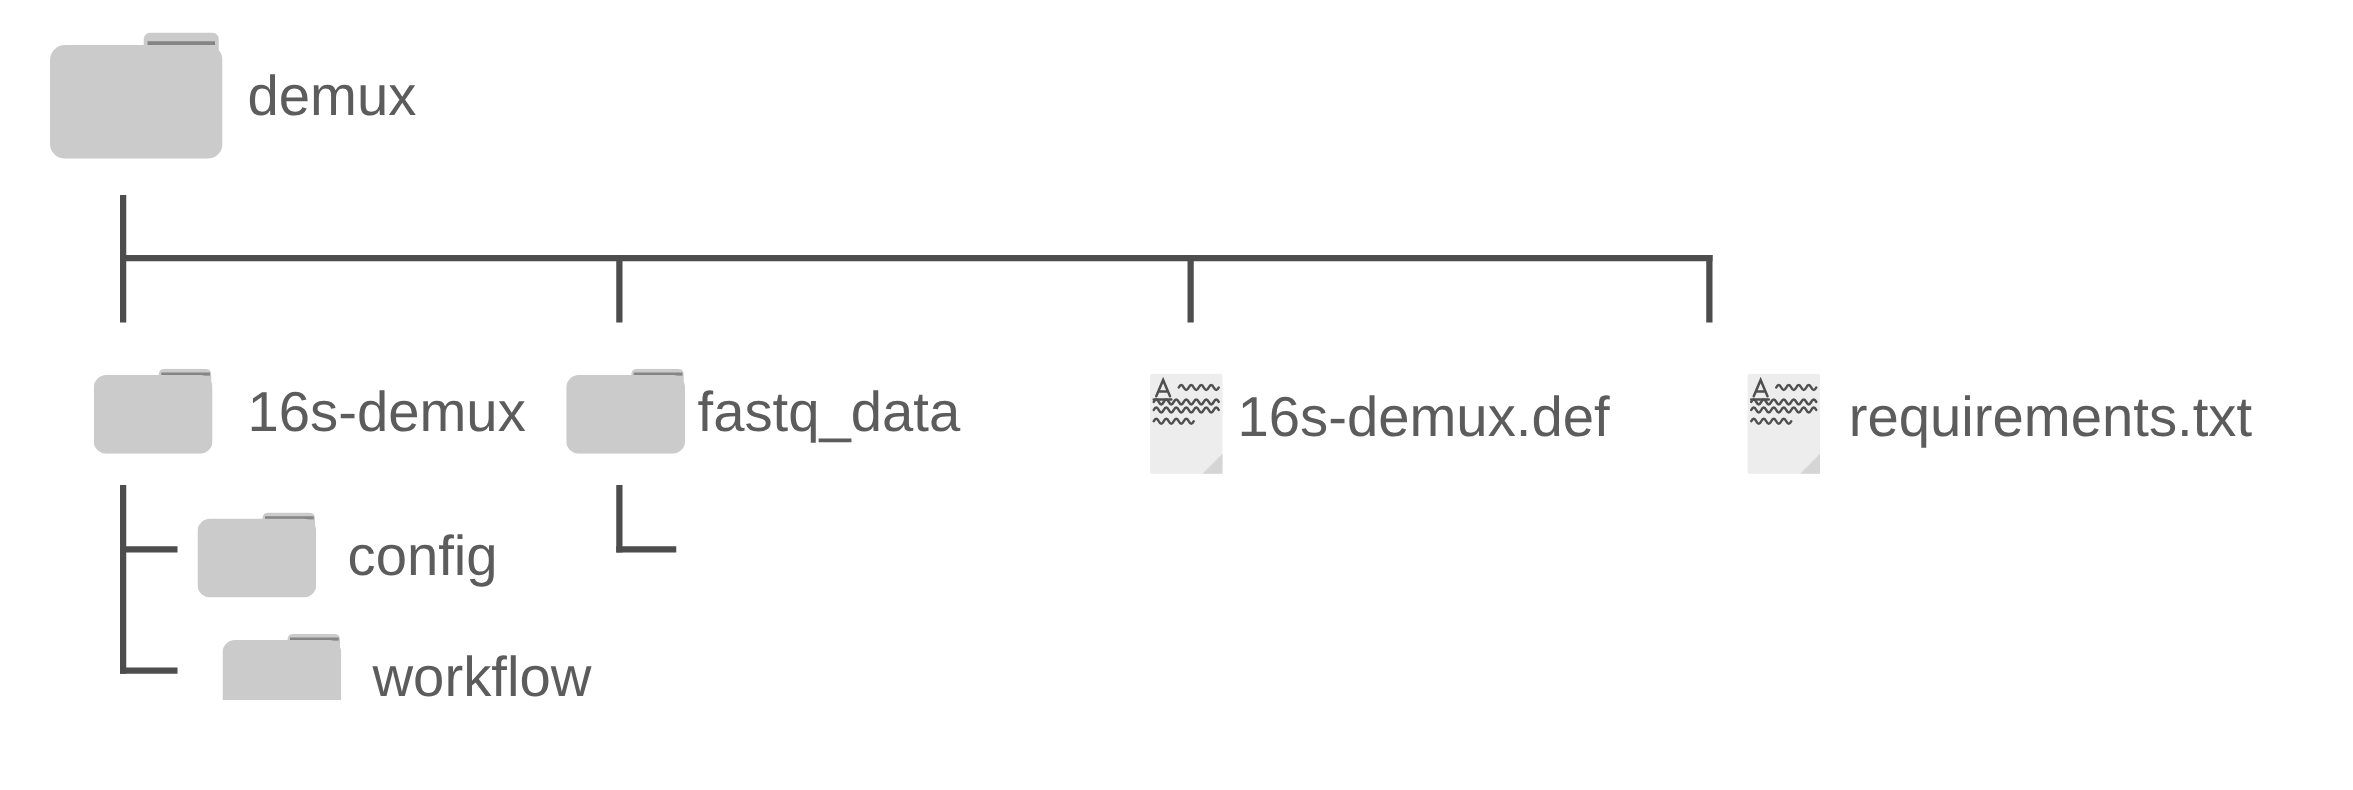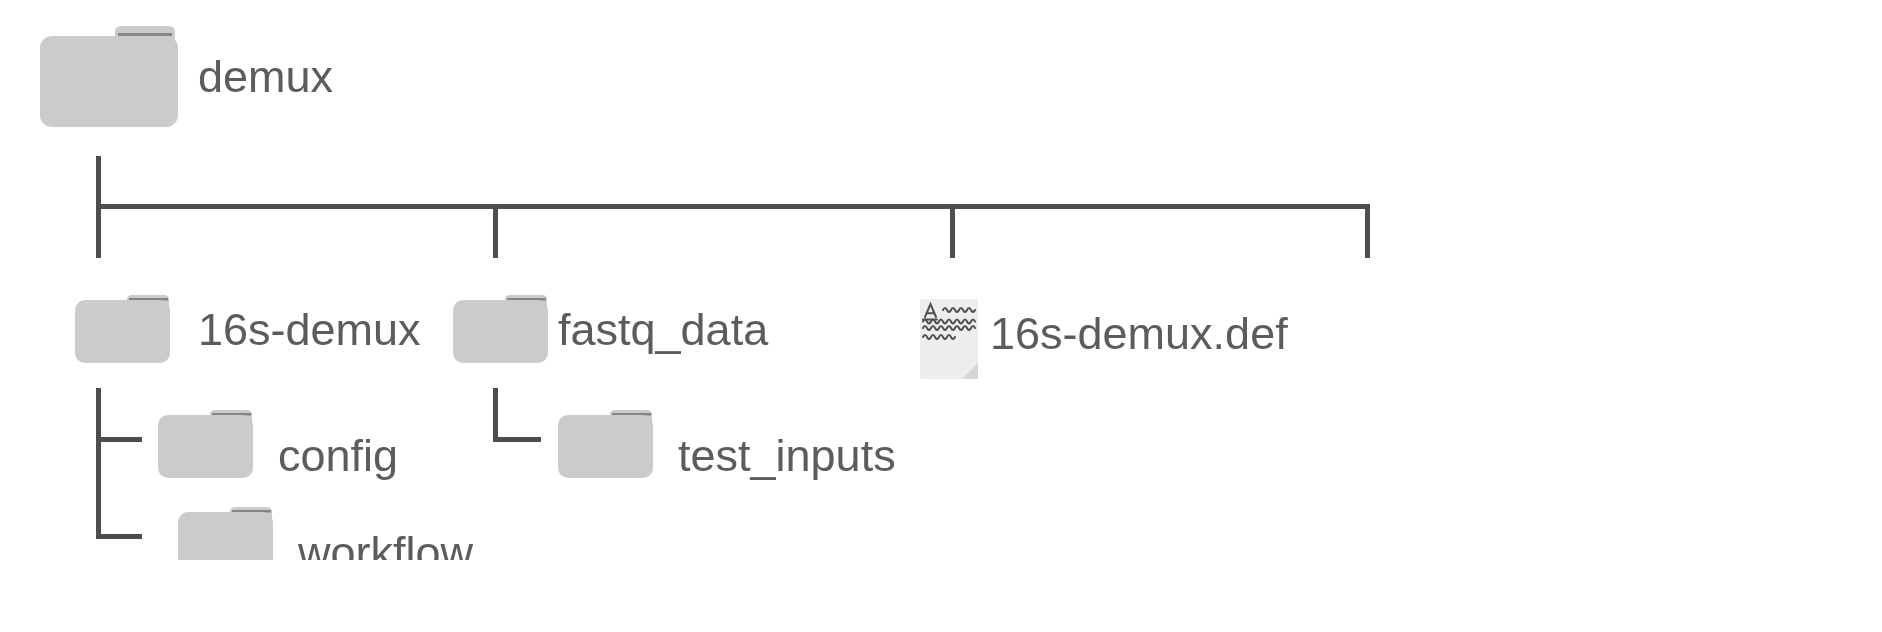--- a/index.html
+++ b/index.html
@@ -28,21 +28,21 @@
   }
   .node.file .label { position: relative; top: -6px; }
   .icon { display: block; line-height: 0; }
   .icon svg { display: block; }
   .line {
     position: absolute;
     background: var(--line, #4d4d4d);
   }
   
   .g20 { gap: 20px; } .g22 { gap: 10px; } .g23 { gap: 10px; }
-  .g25 { gap: 25px; align-items: flex-end; } .g28 { gap: 28px; }
+  .g25 { gap: 25px; } .g28 { gap: 28px; }
 </style>
 </head>
 <body>
 
 <div class="canvas">
 
   <div class="line" style="left:96px;  top:156px; width:5px;    height:49px;"></div>
   <div class="line" style="left:96px;  top:204px; width:1274px; height:5px;"></div>
   <div class="line" style="left:96px;  top:204px; width:5px;    height:54px;"></div>
   <div class="line" style="left:493px; top:204px; width:5px;    height:54px;"></div>
@@ -98,20 +98,37 @@
           <path d="M25 12 q2 -4 4 0 t4 0 t4 0 t4 0 t4 0 t4 0 t4 0 t4 0"></path>
           <path d="M5 23.5 q2 -4 4 0 t4 0 t4 0 t4 0 t4 0 t4 0 t4 0 t4 0 t4 0 t4 0 t4 0 t4 0 t4 0"></path>
           <path d="M5 30 q2 -4 4 0 t4 0 t4 0 t4 0 t4 0 t4 0 t4 0 t4 0 t4 0 t4 0 t4 0 t4 0 t4 0"></path>
           <path d="M5 39 q2 -4 4 0 t4 0 t4 0 t4 0 t4 0 t4 0 t4 0 t4 0"></path>
         </g>
       </svg>
     </span>
     <span class="label">16s-demux.def</span>
   </div>
 
+  <div class="node file g20" style="left:1395px; top:298px;">
+    <span class="icon">
+      <svg width="64" height="82" viewBox="0 0 62 82">
+        <rect x="2" y="1" width="58" height="80" rx="2" fill="var(--paper-fill)"></rect>
+        <path d="M44 81 L60 65 L60 81 Z" fill="var(--paper-fold)"></path>
+        <g stroke="var(--paper-squiggle)" stroke-width="2" fill="none" stroke-linecap="round">
+          <path d="M7 19 L12.5 6 L18 19 M8.8 15.2 H16.4"></path>
+          <path d="M5 21.5 H19"></path>
+          <path d="M25 12 q2 -4 4 0 t4 0 t4 0 t4 0 t4 0 t4 0 t4 0 t4 0"></path>
+          <path d="M5 23.5 q2 -4 4 0 t4 0 t4 0 t4 0 t4 0 t4 0 t4 0 t4 0 t4 0 t4 0 t4 0 t4 0 t4 0"></path>
+          <path d="M5 30 q2 -4 4 0 t4 0 t4 0 t4 0 t4 0 t4 0 t4 0 t4 0 t4 0 t4 0 t4 0 t4 0 t4 0"></path>
+          <path d="M5 39 q2 -4 4 0 t4 0 t4 0 t4 0 t4 0 t4 0 t4 0 t4 0"></path>
+        </g>
+      </svg>
+    </span>
+    <span class="label">requirements.txt</span>
+  </div>
 
   <div class="node g25" style="left:158px; top:410px;">
     <span class="icon">
       <svg width="95" height="68" viewBox="0 0 95 68">
         <path d="M57 0 h32 q5 0 5 5 v13 h-42 v-13 q0 -5 5 -5 z" fill="var(--folder-fill)"></path>
         <rect x="54" y="3" width="39" height="2.5" fill="var(--folder-tab-line)"></rect>
         <rect x="0" y="5" width="95" height="63" rx="10" fill="var(--folder-fill)"></rect>
       </svg>
     </span>
     <span class="label">config</span>
@@ -121,24 +138,14 @@
     <span class="icon">
       <svg width="95" height="68" viewBox="0 0 95 68">
         <path d="M57 0 h32 q5 0 5 5 v13 h-42 v-13 q0 -5 5 -5 z" fill="var(--folder-fill)"></path>
         <rect x="54" y="3" width="39" height="2.5" fill="var(--folder-tab-line)"></rect>
         <rect x="0" y="5" width="95" height="63" rx="10" fill="var(--folder-fill)"></rect>
       </svg>
     </span>
     <span class="label">workflow</span>
   </div>
 
-  <div class="node g25" style="left:558px; top:410px;">
-    <span class="icon">
-      <svg width="95" height="68" viewBox="0 0 95 68">
-        <path d="M57 0 h32 q5 0 5 5 v13 h-42 v-13 q0 -5 5 -5 z" fill="var(--folder-fill)"></path>
-        <rect x="54" y="3" width="39" height="2.5" fill="var(--folder-tab-line)"></rect>
-        <rect x="0" y="5" width="95" height="63" rx="10" fill="var(--folder-fill)"></rect>
-      </svg>
-    </span>
-    <span class="label">test_inputs</span>
-  </div>
 
 </div>
 
 </body></html>

